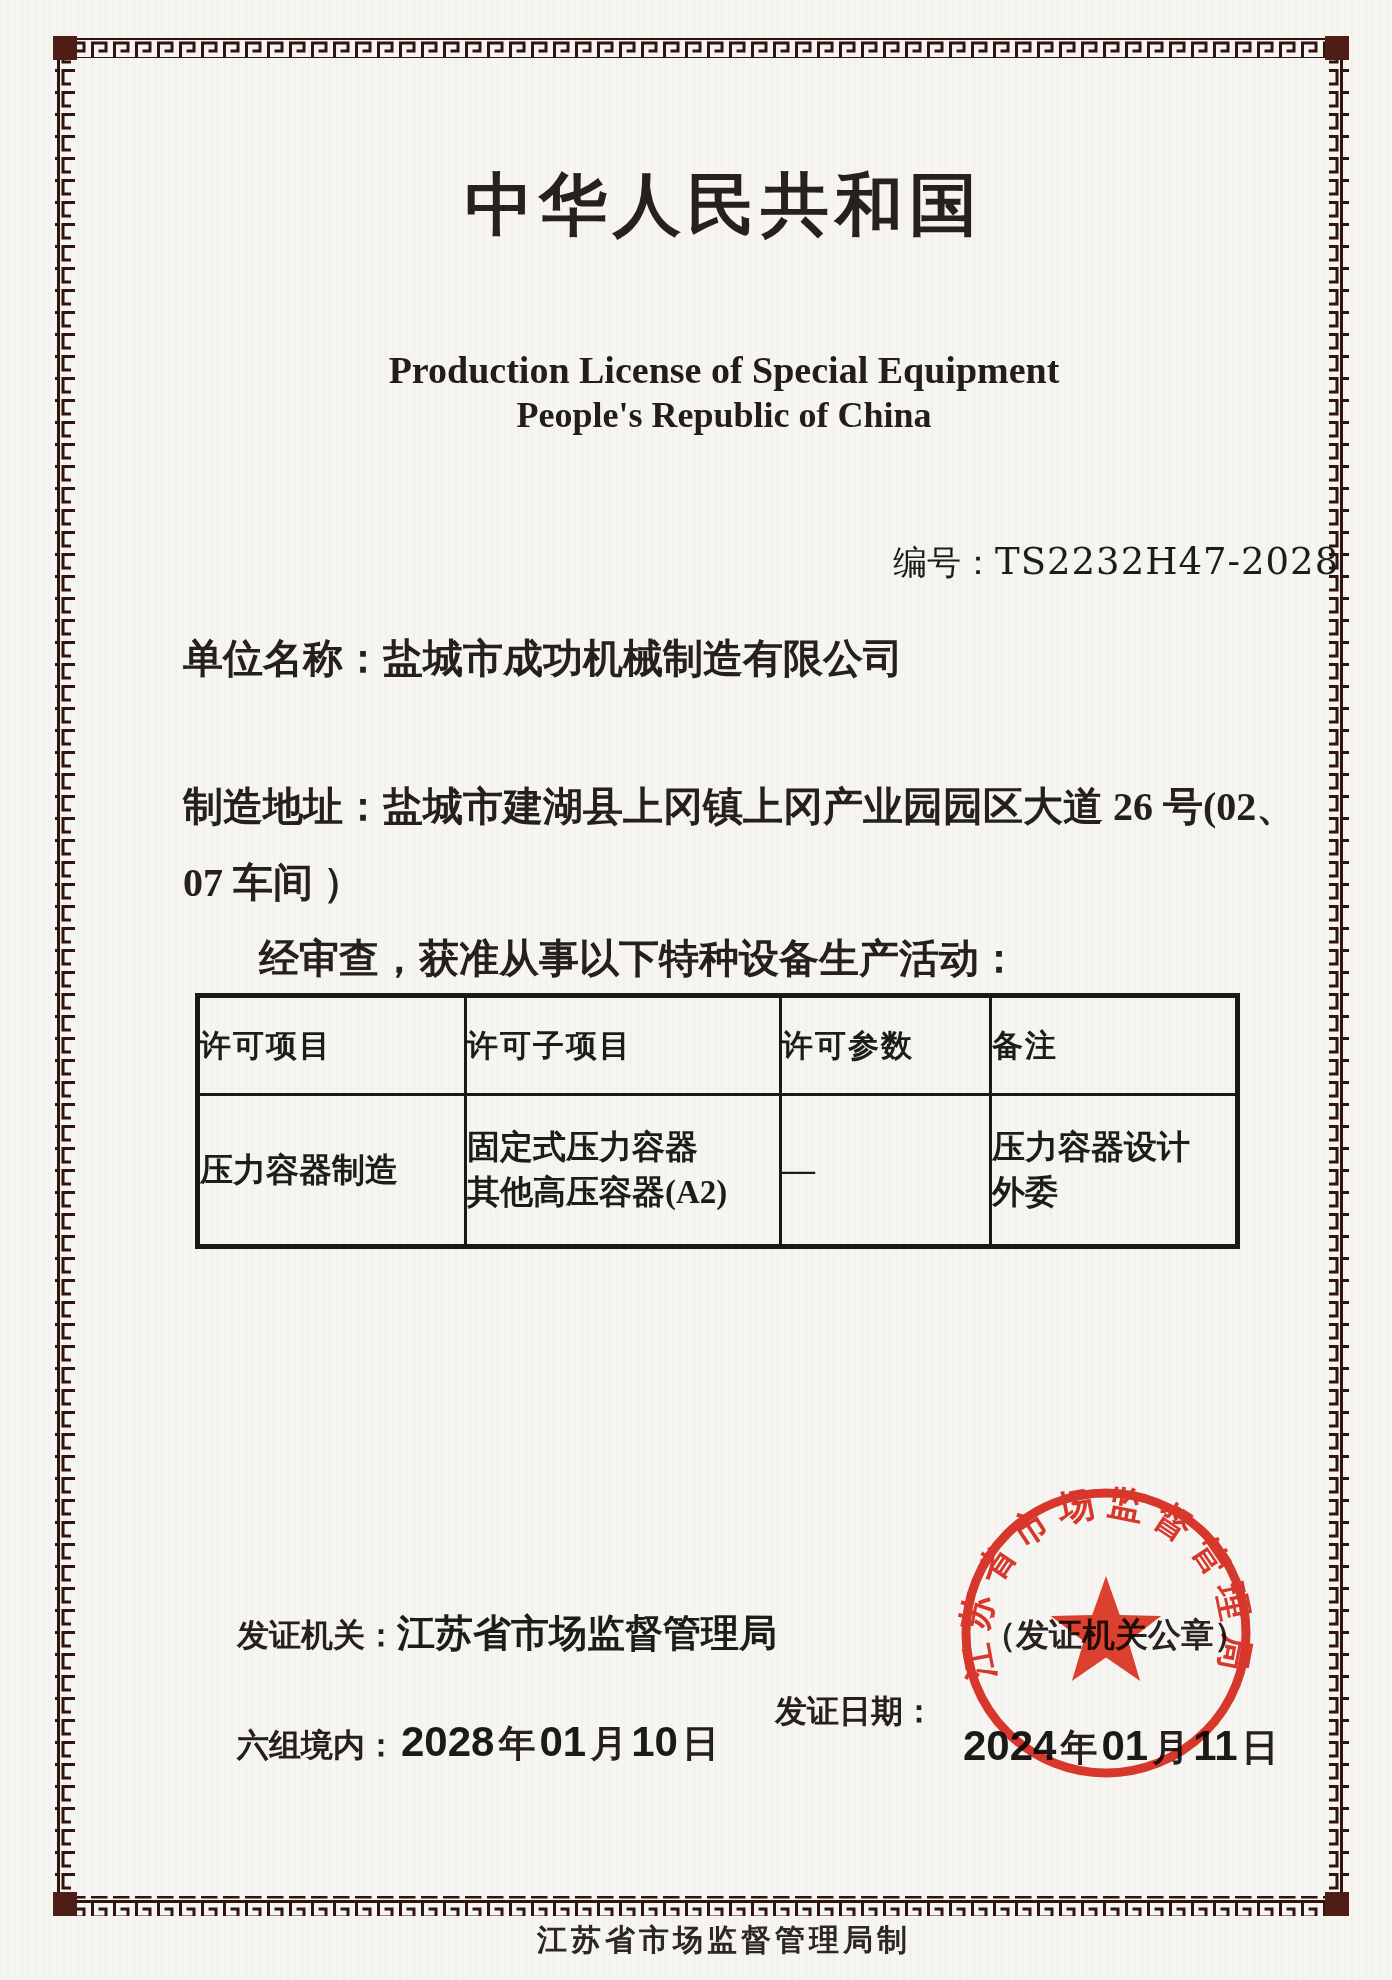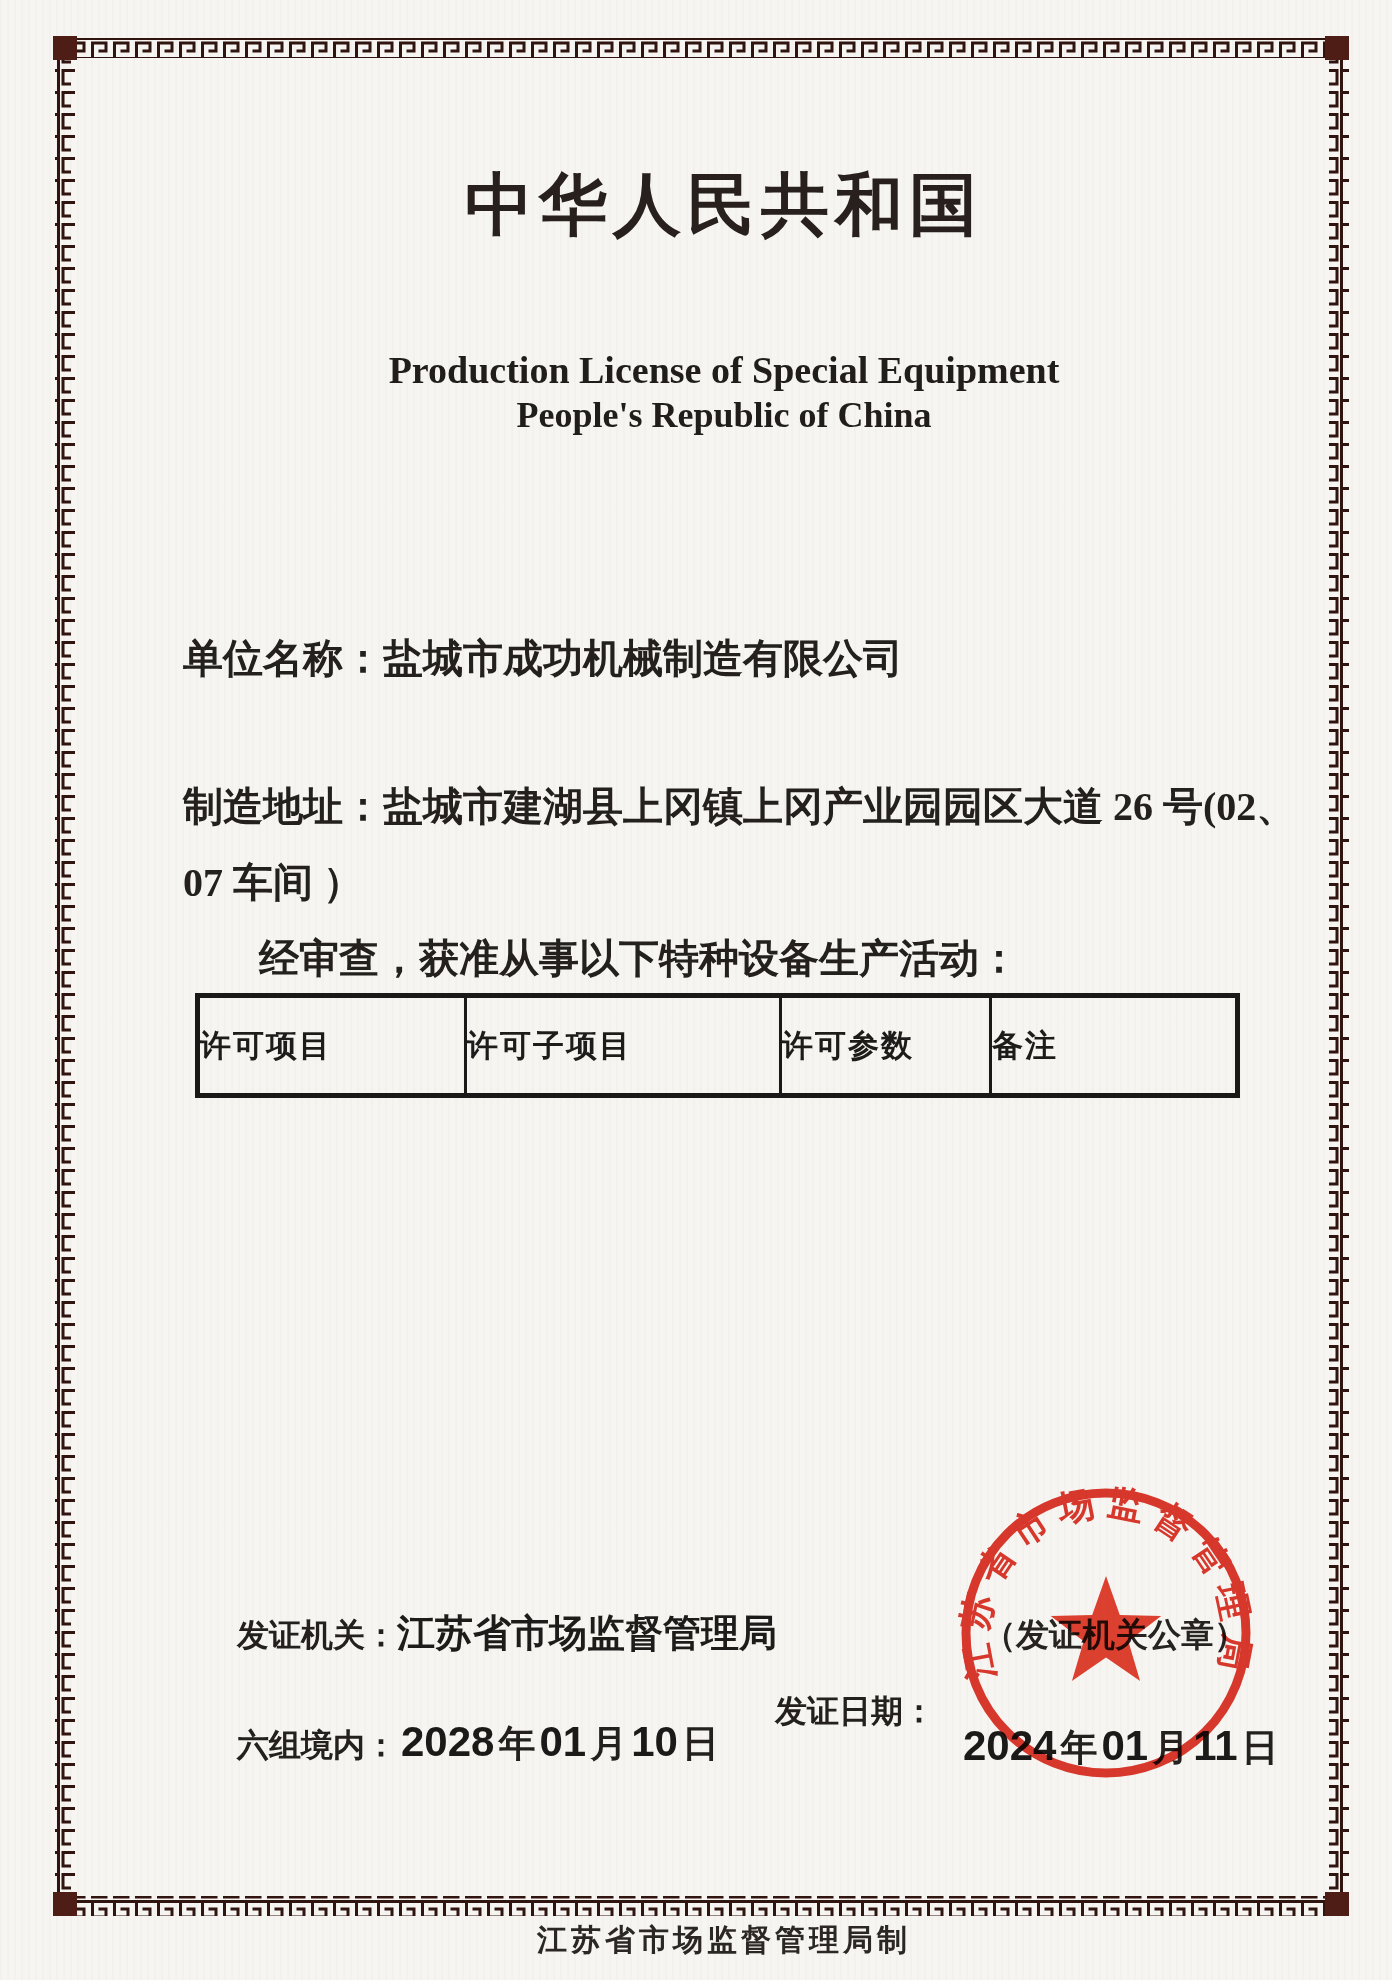--- a/index.html
+++ b/index.html
@@ -75,20 +75,23 @@
     <rect x="53" y="36" width="24" height="24" fill="#4e1d15"></rect>
     <rect x="1325" y="36" width="24" height="24" fill="#4e1d15"></rect>
     <rect x="53" y="1892" width="24" height="24" fill="#4e1d15"></rect>
     <rect x="1325" y="1892" width="24" height="24" fill="#4e1d15"></rect>
   </svg>
 
   <div class="abs center-line title-cn1 content">中华人民共和国</div>
   <div class="abs center-line title-en title-en1 content">Production License of Special Equipment</div>
   <div class="abs center-line title-en title-en2 content">People's Republic of China</div>
 
+  <div class="abs license-line content">
+    <span>编号：</span><span class="license-value">TS2232H47-2028</span>
+  </div>
 
   <div class="abs info-line info-company content">
     <span>单位名称：</span><span>盐城市成功机械制造有限公司</span>
   </div>
   <div class="abs info-line info-mfg content">
     <span>制造地址：</span><span>盐城市建湖县上冈镇上冈产业园园区大道 26 号(02、</span>
   </div>
   <div class="abs info-line info-mfg2 content">07 车间 ）</div>
   <div class="abs info-line info-approval content">经审查，获准从事以下特种设备生产活动：</div>
 
@@ -98,20 +101,32 @@
         <col style="width:315px">
         <col style="width:210px">
         <col style="width:247px">
     </colgroup>
     <tbody>
         <tr>
       <th>许可项目</th>
       <th>许可子项目</th>
       <th>许可参数</th>
       <th>备注</th>
+    </tr>
+    <tr>
+      <td>压力容器制造</td>
+      <td>
+        <div>固定式压力容器</div>
+        <div>其他高压容器(A2)</div>
+      </td>
+      <td class="dash-cell">—</td>
+      <td>
+        <div>压力容器设计</div>
+        <div>外委</div>
+      </td>
     </tr>
   </tbody>
     </table>
 
   <div class="abs footer-issuer content">
     <span class="footer-label">发证机关：</span><span class="val">江苏省市场监督管理局</span>
   </div>
 
   <div class="abs footer-valid content">
     <span class="footer-label">六组境内：</span>

